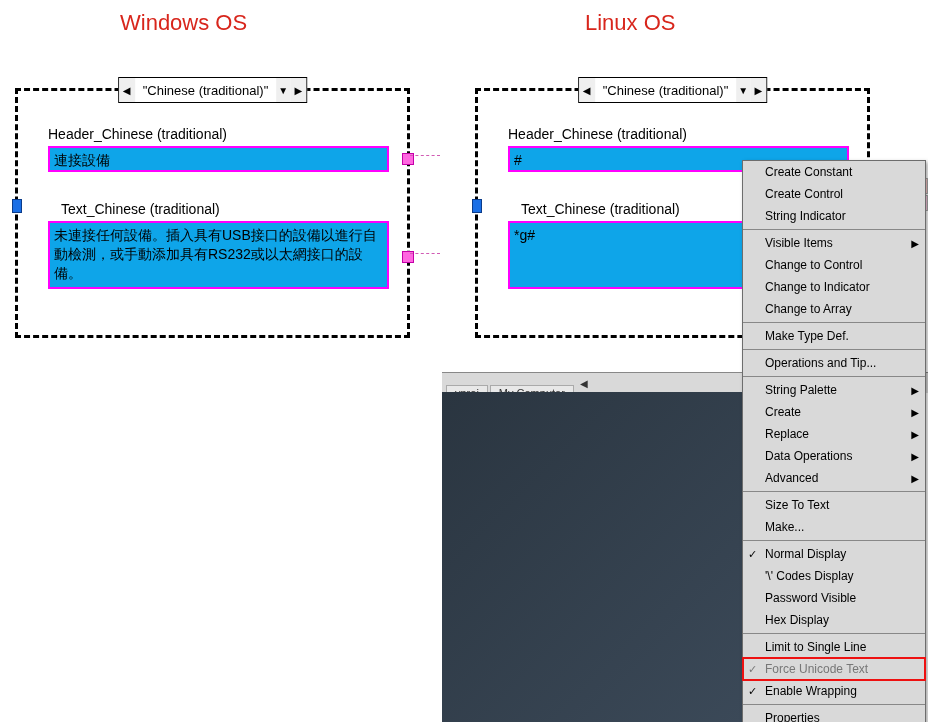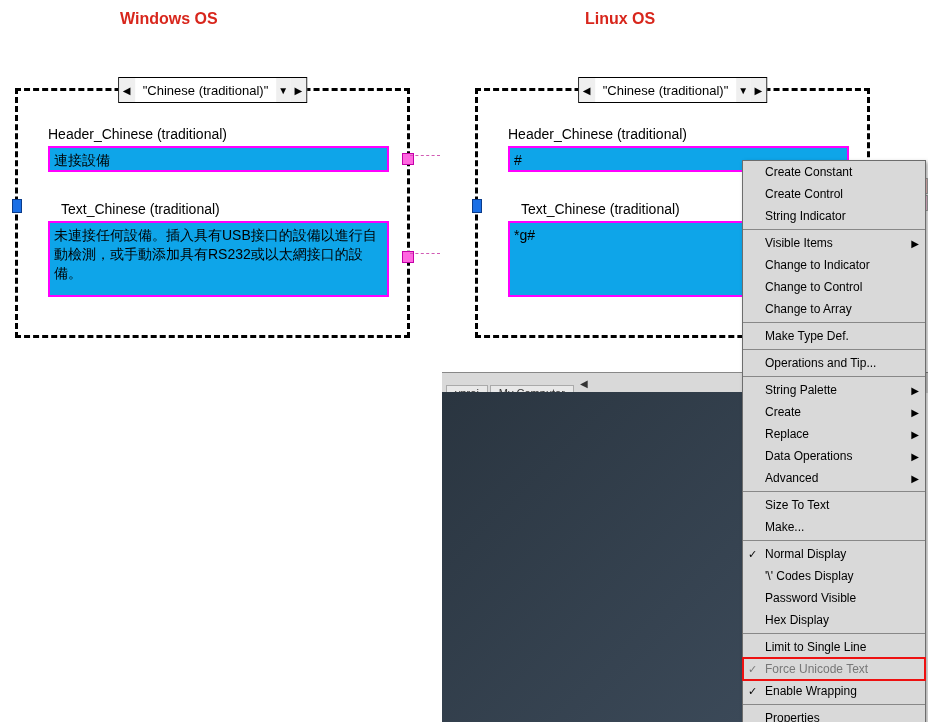--- a/index.html
+++ b/index.html
@@ -6,22 +6,22 @@
     margin: 0;
     padding: 0;
     width: 928px;
     height: 722px;
     background: #fff;
     font-family: Arial, "Microsoft JhengHei", sans-serif;
     overflow: hidden;
   }
   .title {
     color: #d8261c;
-    font-size: 16px;
-    font-weight: 700;
+    font-size: 22px;
+    font-weight: 400;
   }
   .title-left  { position: absolute; top: 10px; left: 120px; }
   .title-right { position: absolute; top: 10px; left: 585px; }
 
   
   .case {
     position: absolute;
     width: 395px;
     border: 3px solid #000;
     border-style: dashed;
@@ -75,21 +75,21 @@
     right: 18px;
     border: 2px solid #ff00ff;
     background: #0ea5e9;
     font-size: 14px;
     padding: 3px 4px;
     line-height: 1.35;
     box-sizing: border-box;
     overflow: hidden;
   }
   .field-header { top: 55px;  height: 26px; }
-  .field-text   { top: 130px; height: 76px; }
+  .field-text   { top: 130px; height: 68px; }
 
   .tunnel-l {
     position: absolute;
     width: 8px; height: 12px;
     left: -6px; top: 108px;
     background: #1a6fe6;
     border: 1px solid #0b3c8a;
   }
   .tunnel-r1, .tunnel-r2 {
     position: absolute;
@@ -230,22 +230,22 @@
   <span style="margin-left:4px;font-size:10px;">◀</span>
 </div>
 <div class="darkzone"></div>
 
 <div class="menu" id="ctxmenu">
     <div class="menu-item">Create Constant</div>
     <div class="menu-item">Create Control</div>
     <div class="menu-item">String Indicator</div>
     <div class="menu-sep"></div>
     <div class="menu-item">Visible Items<span class="sub">▶</span></div>
+    <div class="menu-item">Change to Control</div>
     <div class="menu-item">Change to Indicator</div>
-    <div class="menu-item">Change to Control</div>
     <div class="menu-item">Change to Array</div>
     <div class="menu-sep"></div>
     <div class="menu-item">Make Type Def.</div>
     <div class="menu-sep"></div>
     <div class="menu-item">Operations and Tip...</div>
     <div class="menu-sep"></div>
     <div class="menu-item">String Palette<span class="sub">▶</span></div>
     <div class="menu-item">Create<span class="sub">▶</span></div>
     <div class="menu-item">Replace<span class="sub">▶</span></div>
     <div class="menu-item">Data Operations<span class="sub">▶</span></div>

